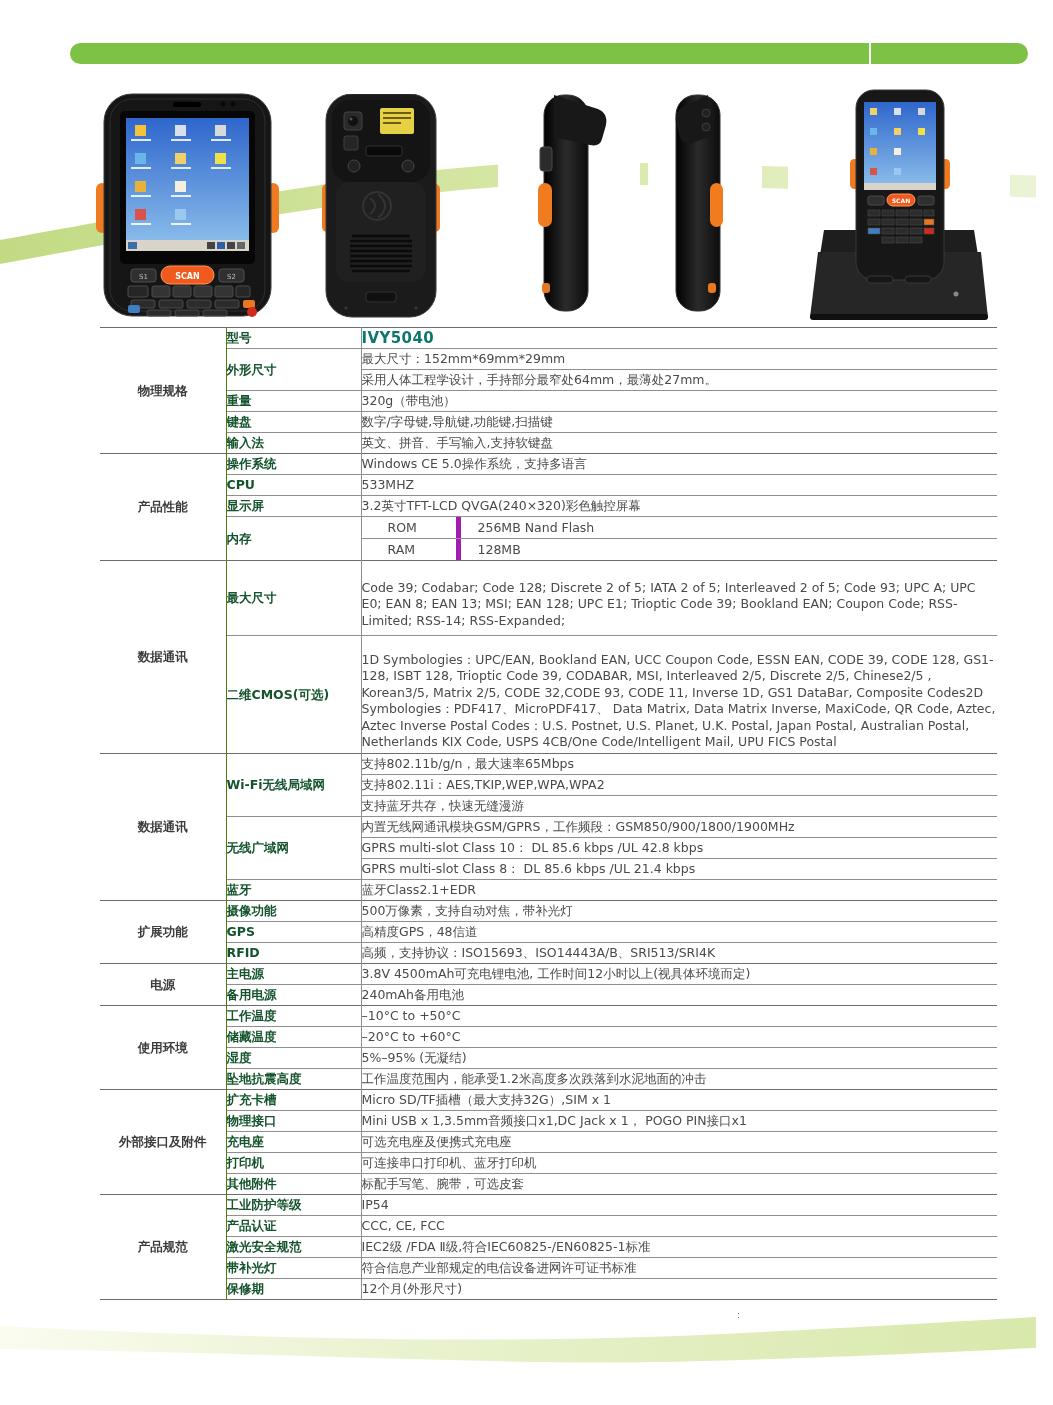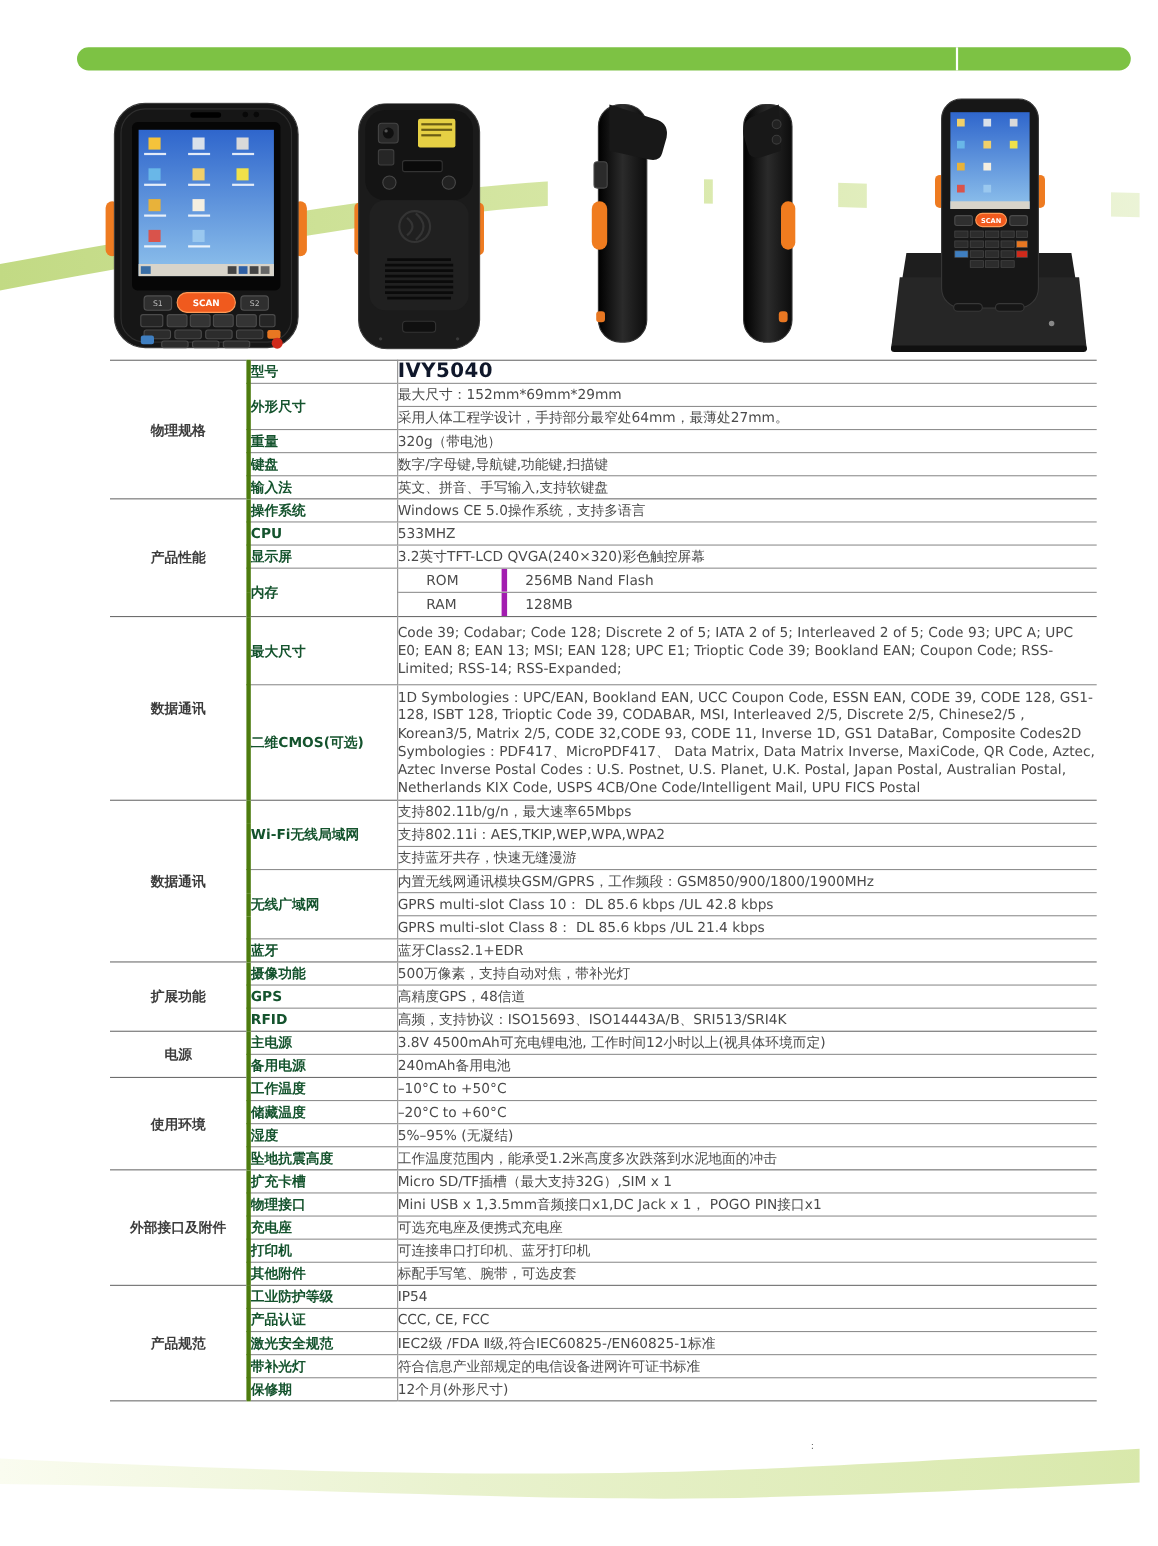--- a/index.html
+++ b/index.html
@@ -15,25 +15,25 @@
   .device{position:absolute;z-index:2;}
   .photo-bg{background:#ffffff;}
   
   .spec-wrap{position:absolute;left:100px;top:327px;width:897px;z-index:3;}
   table.spec{border-collapse:collapse;width:897px;table-layout:fixed;
              font-size:12.5px;color:#4a4a4a;}
   table.spec td{border-top:1px solid #8f8f8f;height:20px;line-height:20px;
                 vertical-align:middle;padding:0;overflow:hidden;}
   tr.section-start td{border-top-color:#6e6e6e;}
   table.spec{border-bottom:1px solid #6e6e6e;}
-  td.cat{border-right:4px solid #4d7c0f;text-align:center;font-weight:700;color:#3c3c3c;}
+  td.cat{border-right:1px solid #4d7c0f;text-align:center;font-weight:700;color:#3c3c3c;}
   td.attr{border-right:1px solid #8f8f8f;font-weight:700;color:#14532d;padding-left:13px;}
   td.val{padding-left:26px;padding-right:8px;}
-  td.val.model{font-weight:700;font-size:18px;color:#0f172a;letter-spacing:.4px;}
-  td.val.wrap{line-height:16.4px;padding-top:3px;padding-bottom:3px;}
+  td.val.model{font-weight:700;font-size:15px;color:#0f766e;letter-spacing:.4px;}
+  td.val.wrap{line-height:16.4px;padding-top:16px;padding-bottom:3px;}
   td.val.h3{height:55px;}
   td.val.h6{height:97px;}
   td.sub{padding:0;}
   .subrow{display:flex;height:21px;align-items:center;}
   .sublabel{width:99px;flex:0 0 99px;border-right:5px solid #a21caf;padding-left:26px;
             box-sizing:border-box;height:100%;display:flex;align-items:center;}
   .subvalue{padding-left:17px;}
   
   .stray-colon{position:absolute;left:737px;top:1310px;font-size:9px;color:#666;z-index:3;}
 </style>

